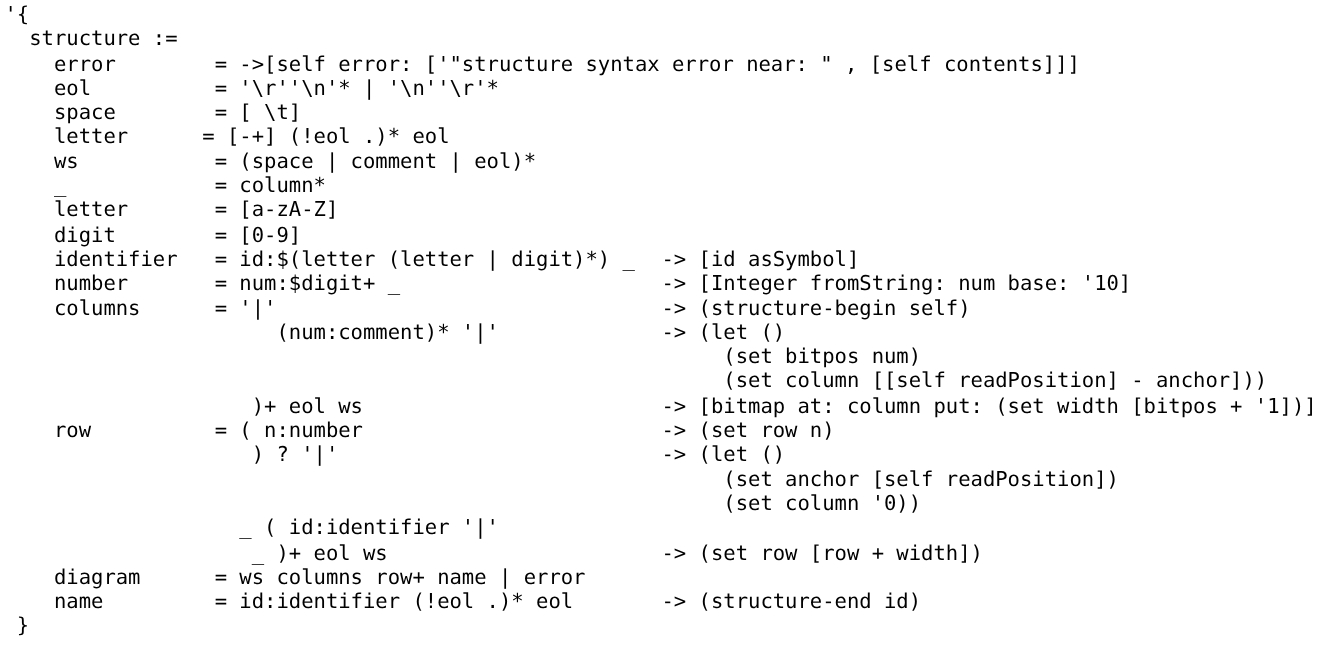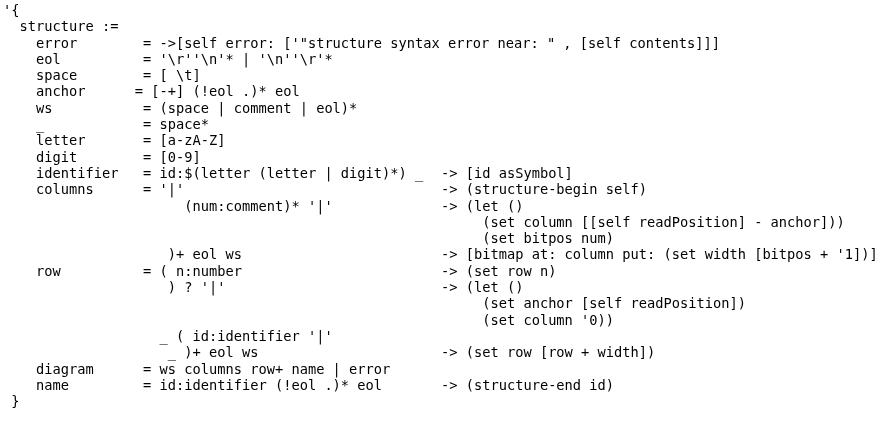--- a/index.html
+++ b/index.html
@@ -41,30 +41,31 @@
 </head>
 <body>
 
 <main class="listing">
   <div>
       <div class="code-line"><span class="left">'{</span></div>
       <div class="code-line"><span class="left">  structure :=</span></div>
       <div class="code-line"><span class="left">    error        = -&gt;[self error: ['"structure syntax error near: " , [self contents]]]</span></div>
       <div class="code-line"><span class="left">    eol          = '\r''\n'* | '\n''\r'*</span></div>
       <div class="code-line"><span class="left">    space        = [ \t]</span></div>
-      <div class="code-line"><span class="left">    anchor      = [-+] (!eol .)* eol</span></div>
+      <div class="code-line"><span class="left">    letter      = [-+] (!eol .)* eol</span></div>
       <div class="code-line"><span class="left">    ws           = (space | comment | eol)*</span></div>
-      <div class="code-line"><span class="left">    _            = space*</span></div>
+      <div class="code-line"><span class="left">    _            = column*</span></div>
       <div class="code-line"><span class="left">    letter       = [a-zA-Z]</span></div>
       <div class="code-line"><span class="left">    digit        = [0-9]</span></div>
       <div class="code-line"><span class="left">    identifier   = id:$(letter (letter | digit)*) _</span><span class="right">-&gt; [id asSymbol]</span></div>
+      <div class="code-line"><span class="left">    number       = num:$digit+ _</span><span class="right">-&gt; [Integer fromString: num base: '10]</span></div>
       <div class="code-line"><span class="left">    columns      = '|'</span><span class="right">-&gt; (structure-begin self)</span></div>
       <div class="code-line"><span class="left">                      (num:comment)* '|'</span><span class="right">-&gt; (let ()</span></div>
+      <div class="code-line"><span class="left"></span><span class="right">     (set bitpos num)</span></div>
       <div class="code-line"><span class="left"></span><span class="right">     (set column [[self readPosition] - anchor]))</span></div>
-      <div class="code-line"><span class="left"></span><span class="right">     (set bitpos num)</span></div>
       <div class="code-line"><span class="left">                    )+ eol ws</span><span class="right">-&gt; [bitmap at: column put: (set width [bitpos + '1])]</span></div>
       <div class="code-line"><span class="left">    row          = ( n:number</span><span class="right">-&gt; (set row n)</span></div>
       <div class="code-line"><span class="left">                    ) ? '|'</span><span class="right">-&gt; (let ()</span></div>
       <div class="code-line"><span class="left"></span><span class="right">     (set anchor [self readPosition])</span></div>
       <div class="code-line"><span class="left"></span><span class="right">     (set column '0))</span></div>
       <div class="code-line"><span class="left">                   _ ( id:identifier '|'</span></div>
       <div class="code-line"><span class="left">                    _ )+ eol ws</span><span class="right">-&gt; (set row [row + width])</span></div>
       <div class="code-line"><span class="left">    diagram      = ws columns row+ name | error</span></div>
       <div class="code-line"><span class="left">    name         = id:identifier (!eol .)* eol</span><span class="right">-&gt; (structure-end id)</span></div>
       <div class="code-line"><span class="left"> }</span></div>

